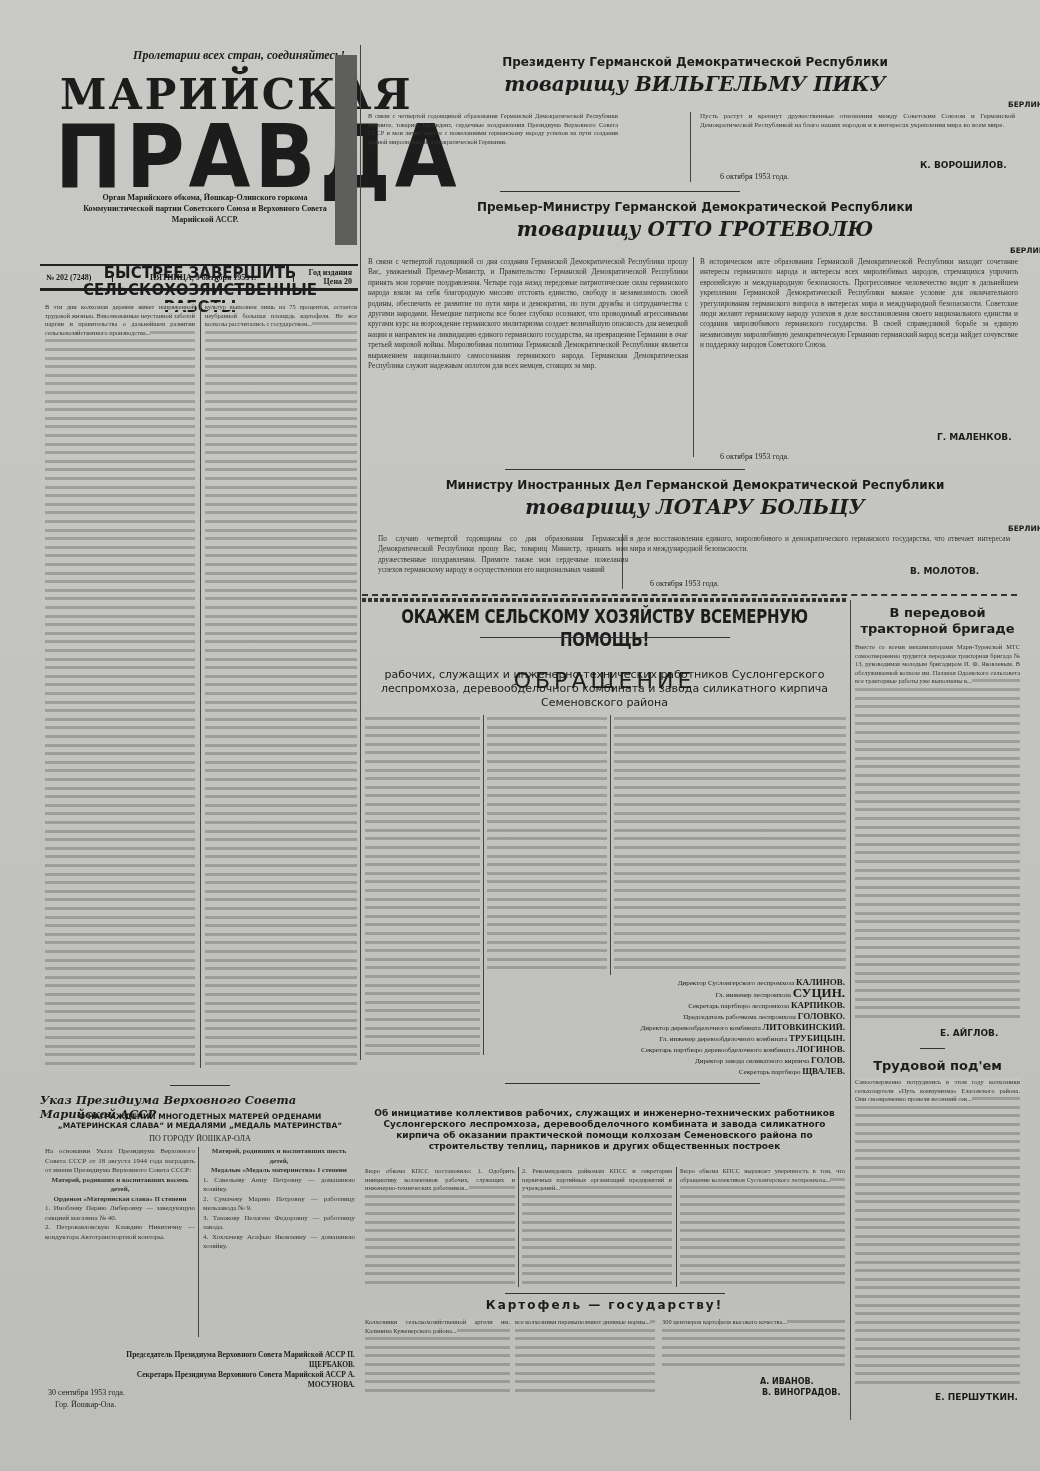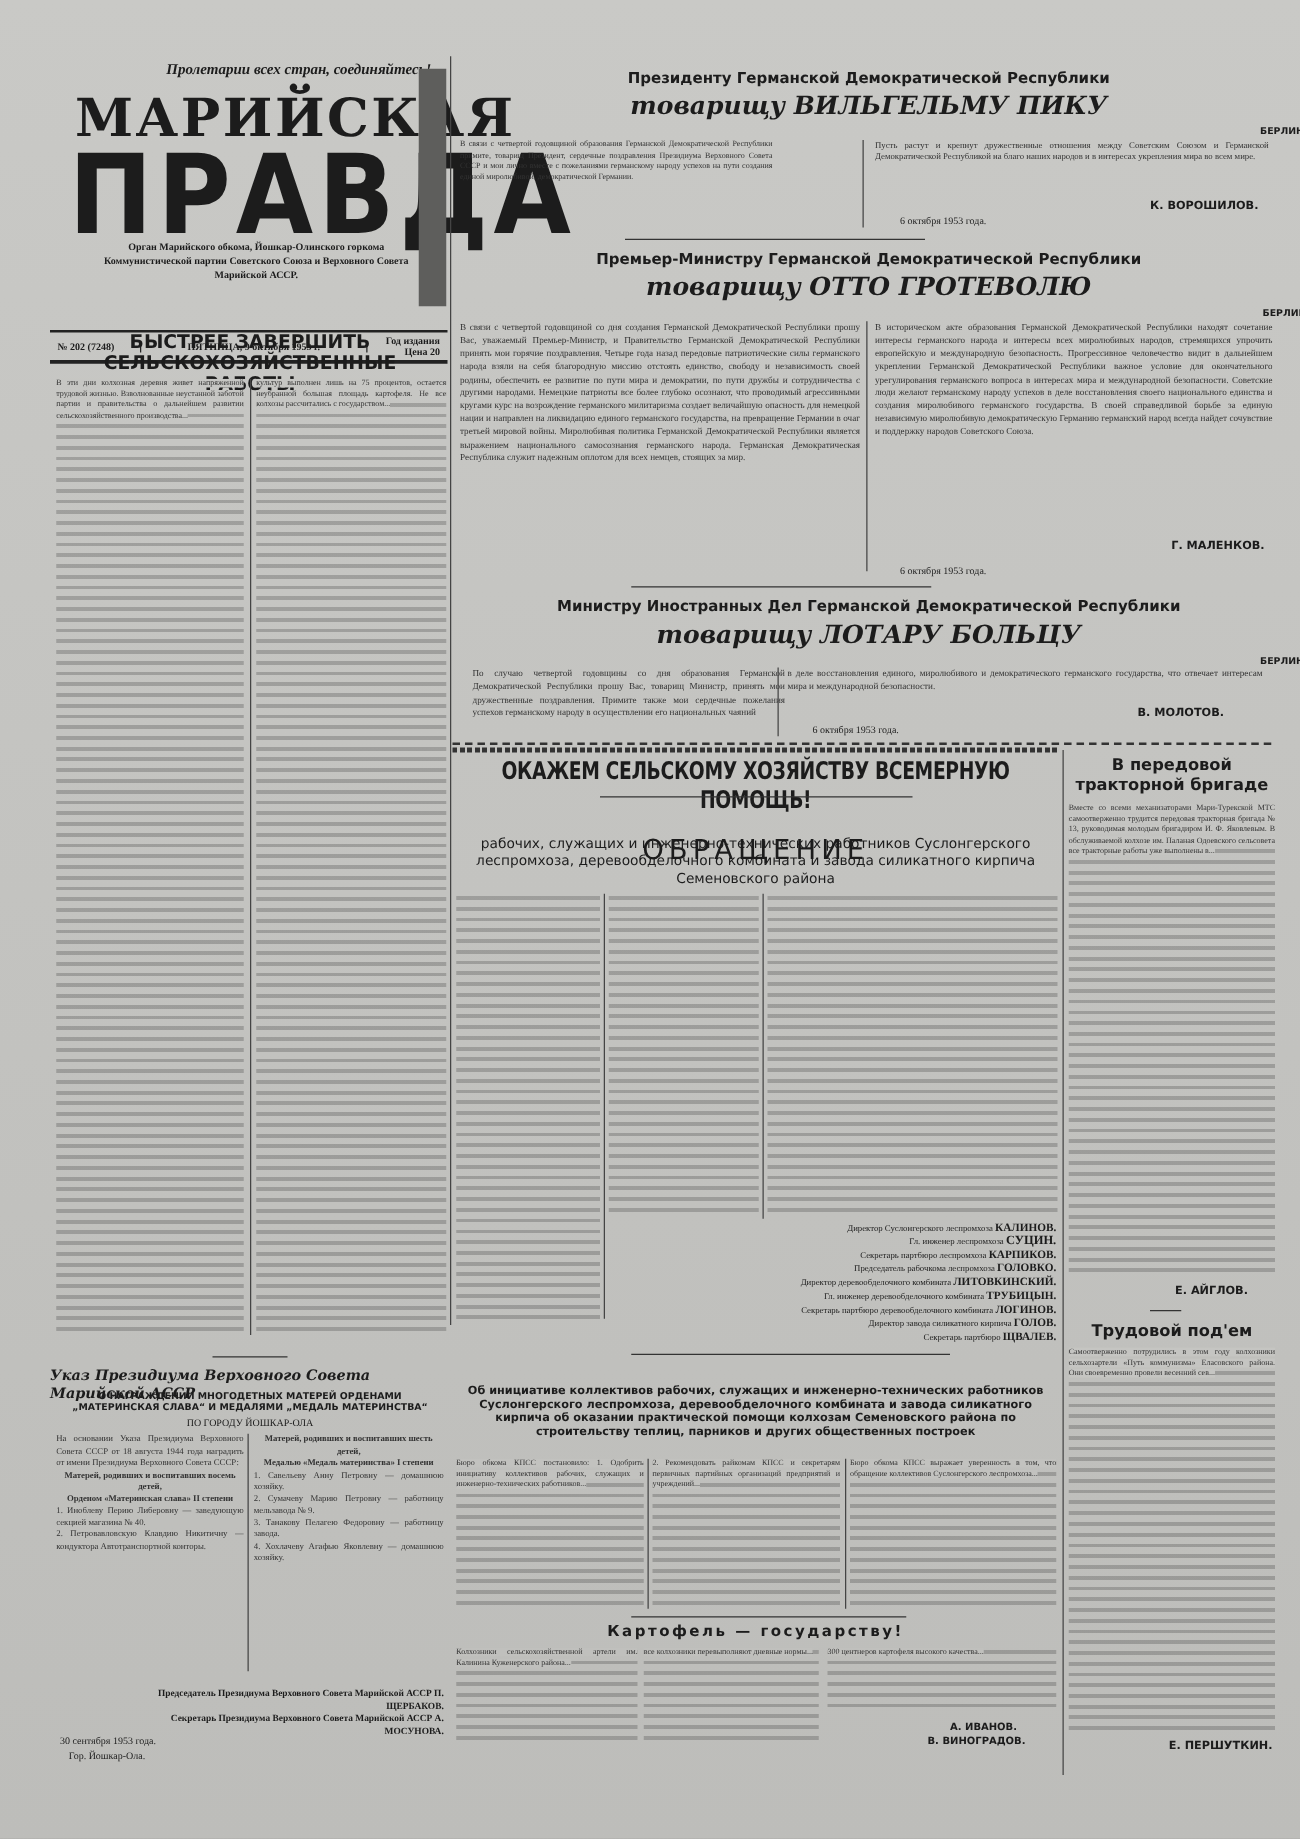--- a/index.html
+++ b/index.html
@@ -91,21 +91,21 @@
   <div class="abs" style="left:362px;top:668px;width:485px;text-align:center;font-size:22px;letter-spacing:4px;font-family:'DejaVu Sans',sans-serif;">ОБРАЩЕНИЕ</div>
   <div class="abs" style="left:362px;top:668px;width:485px;text-align:center;font-size:11px;line-height:14px;font-family:'DejaVu Sans',sans-serif;">рабочих, служащих и инженерно-технических работников Суслонгерского леспромхоза, деревообделочного комбината и завода силикатного кирпича Семеновского района</div>
   <div class="abs col-text fill" style="left:365px;top:715px;width:115px;height:345px;"></div>
   <div class="vrule" style="left:483px;top:715px;height:340px;"></div>
   <div class="abs col-text fill" style="left:487px;top:715px;width:120px;height:260px;"></div>
   <div class="vrule" style="left:610px;top:715px;height:260px;"></div>
   <div class="abs col-text fill" style="left:614px;top:715px;width:232px;height:260px;"></div>
 
   <div class="abs" style="left:490px;top:977px;width:355px;text-align:right;font-size:7px;line-height:10px;">
     <div><span>Директор Суслонгерского леспромхоза</span> <b style="font-size:9px;">КАЛИНОВ.</b></div>
-    <div><span>Гл. инженер леспромхоза</span> <b style="font-size:10px;">СУЦИН.</b></div>
+    <div><span>Гл. инженер леспромхоза</span> <b style="font-size:13px;">СУЦИН.</b></div>
     <div><span>Секретарь партбюро леспромхоза</span> <b style="font-size:9px;">КАРПИКОВ.</b></div>
     <div><span>Председатель рабочкома леспромхоза</span> <b style="font-size:9px;">ГОЛОВКО.</b></div>
     <div><span>Директор деревообделочного комбината</span> <b style="font-size:9px;">ЛИТОВКИНСКИЙ.</b></div>
     <div><span>Гл. инженер деревообделочного комбината</span> <b style="font-size:9px;">ТРУБИЦЫН.</b></div>
     <div><span>Секретарь партбюро деревообделочного комбината</span> <b style="font-size:9px;">ЛОГИНОВ.</b></div>
     <div><span>Директор завода силикатного кирпича</span> <b style="font-size:9px;">ГОЛОВ.</b></div>
     <div><span>Секретарь партбюро</span> <b style="font-size:9px;">ЩВАЛЕВ.</b></div>
   </div>
 
   <div class="vrule" style="left:850px;top:600px;height:820px;"></div>
@@ -140,21 +140,21 @@
   <div class="abs col-text fill" style="left:365px;top:1318px;width:145px;height:78px;">
     <span style="background:#c0c0bd;">Колхозники сельскохозяйственной артели им. Калинина Куженерского района...</span>
   </div>
   <div class="abs col-text fill" style="left:515px;top:1318px;width:140px;height:78px;">
     <span style="background:#c0c0bd;">все колхозники перевыполняют дневные нормы...</span>
   </div>
   <div class="abs col-text fill" style="left:662px;top:1318px;width:183px;height:50px;">
     <span style="background:#c0c0bd;">300 центнеров картофеля высокого качества...</span>
   </div>
   <div class="abs sig" style="left:760px;top:1377px;font-size:8px;">А. ИВАНОВ.</div>
-  <div class="abs sig" style="left:742px;top:1388px;font-size:8px;text-align:center;">В. ВИНОГРАДОВ.</div>
+  <div class="abs sig" style="left:762px;top:1388px;font-size:8px;text-align:center;">В. ВИНОГРАДОВ.</div>
 
   <div class="rule" style="left:170px;top:1085px;width:60px;"></div>
   <div class="abs h-ital" style="left:40px;top:1093px;width:320px;font-size:11.5px;text-align:left;">Указ Президиума Верховного Совета Марийской АССР</div>
   <div class="abs h-bold" style="left:45px;top:1112px;width:310px;font-size:7.5px;line-height:9px;">О НАГРАЖДЕНИИ МНОГОДЕТНЫХ МАТЕРЕЙ ОРДЕНАМИ „МАТЕРИНСКАЯ СЛАВА“ И МЕДАЛЯМИ „МЕДАЛЬ МАТЕРИНСТВА“</div>
   <div class="abs" style="left:45px;top:1134px;width:310px;text-align:center;font-size:8px;">ПО ГОРОДУ ЙОШКАР-ОЛА</div>
   <div class="abs col-text" style="left:45px;top:1147px;width:150px;height:200px;font-size:7px;line-height:9.5px;">
     <div>На основании Указа Президиума Верховного Совета СССР от 18 августа 1944 года наградить от имени Президиума Верховного Совета СССР:</div>
     <div style="font-weight:bold;text-align:center;">Матерей, родивших и воспитавших восемь детей,</div>
     <div style="font-weight:bold;text-align:center;">Орденом «Материнская слава» II степени</div>
     <div>1. Иноблеву Перию Либеровну — заведующую секцией магазина № 40.</div>

